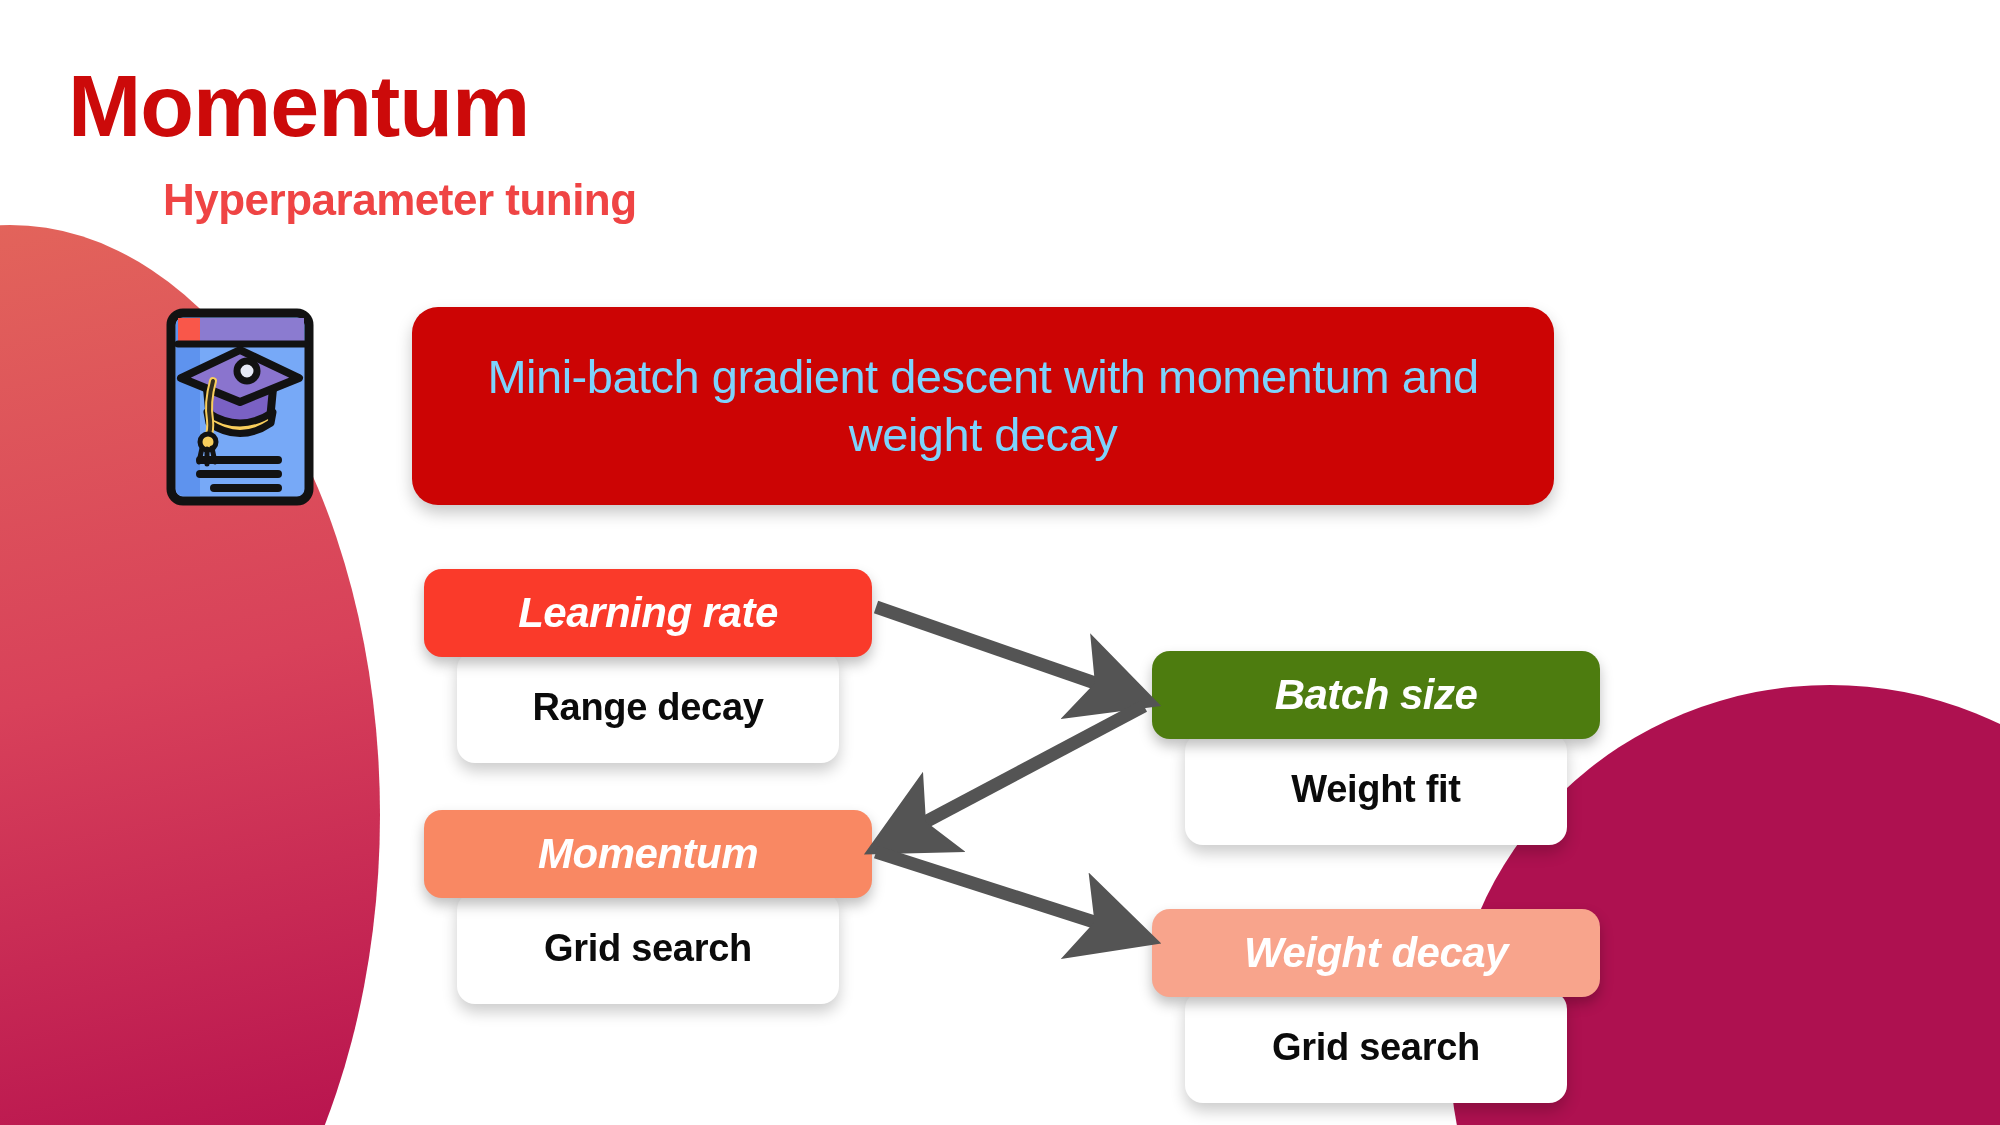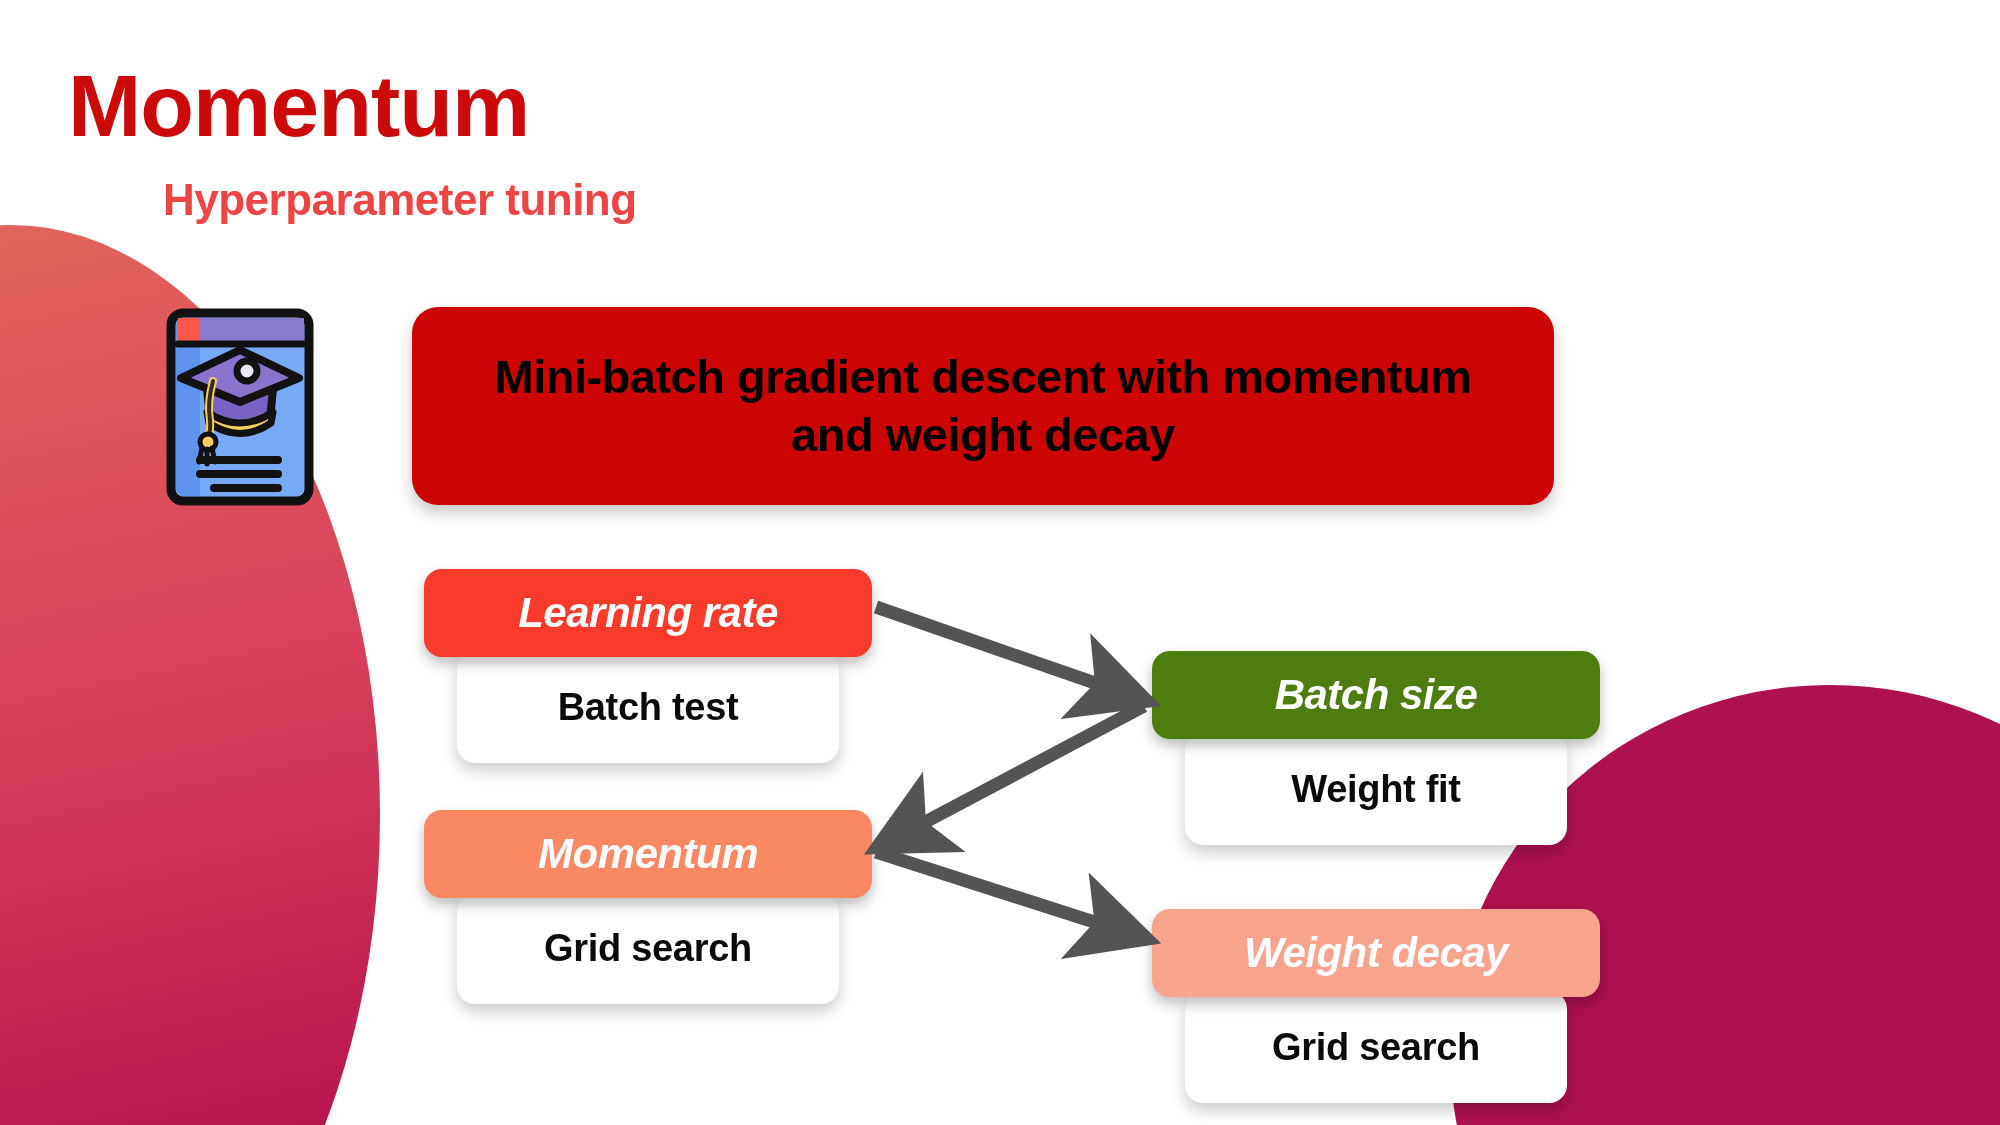--- a/index.html
+++ b/index.html
@@ -87,23 +87,23 @@
     height: 198px;
     background: #CC0404;
     border-radius: 26px;
     box-shadow: 0 8px 16px rgba(0,0,0,0.22);
     display: flex;
     align-items: center;
     justify-content: center;
     z-index: 4;
   }
   .banner-text {
-    color: #000000;
+    color: #7dd3fc;
     font-size: 47px;
-    font-weight: 700;
+    font-weight: 400;
     text-align: center;
     line-height: 1.24;
     letter-spacing: -0.5px;
     padding: 0 40px;
   }
 
   
   .card {
     position: absolute;
     z-index: 4;
@@ -229,21 +229,21 @@
   <line x1="1144" y1="706" x2="880" y2="846" stroke="#545454" stroke-width="13" marker-end="url(#ah)"></line>
 
   <line x1="876" y1="852" x2="1144" y2="938" stroke="#545454" stroke-width="13" marker-end="url(#ah)"></line>
 </svg>
 
 <div class="card" id="card-learning-rate">
   <div class="card-head" style="background:#FA3A2A;">
     <span class="card-head-text">Learning rate</span>
   </div>
   <div class="card-body">
-    <span class="card-body-text">Batch test</span>
+    <span class="card-body-text">Range decay</span>
   </div>
 </div>
 
 <div class="card" id="card-momentum">
   <div class="card-head" style="background:#F98863;">
     <span class="card-head-text">Momentum</span>
   </div>
   <div class="card-body">
     <span class="card-body-text">Grid search</span>
   </div>

